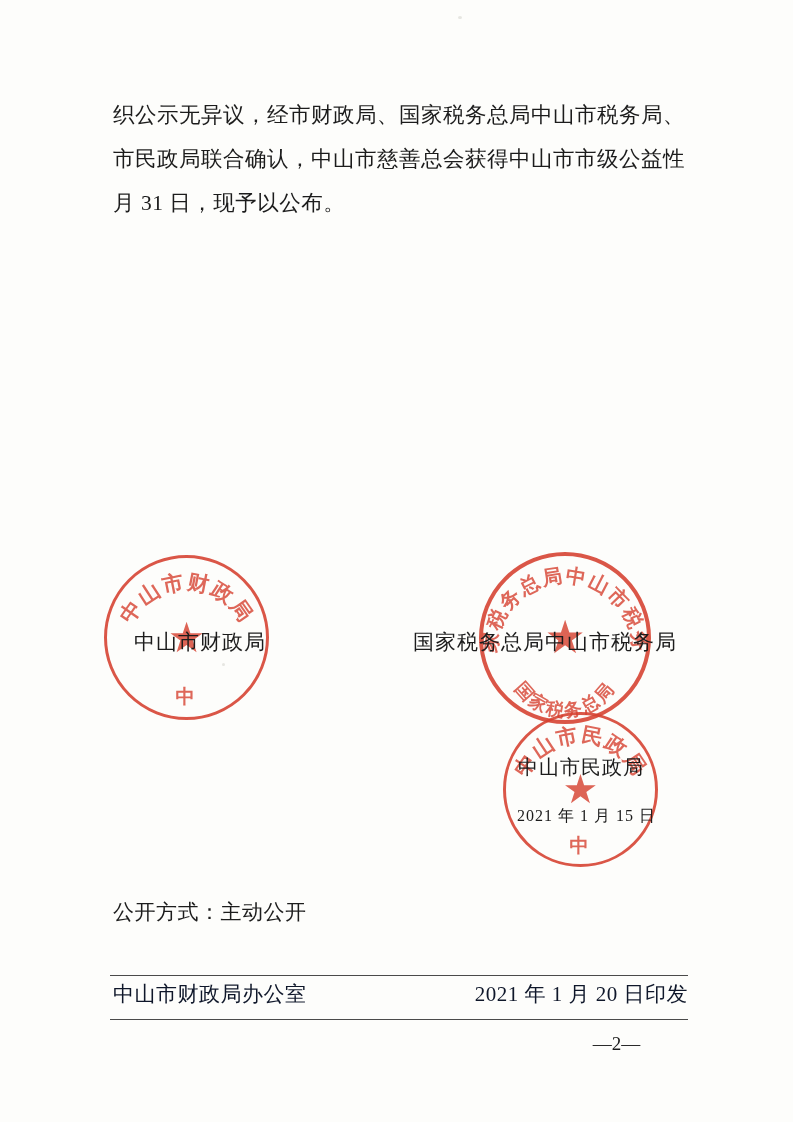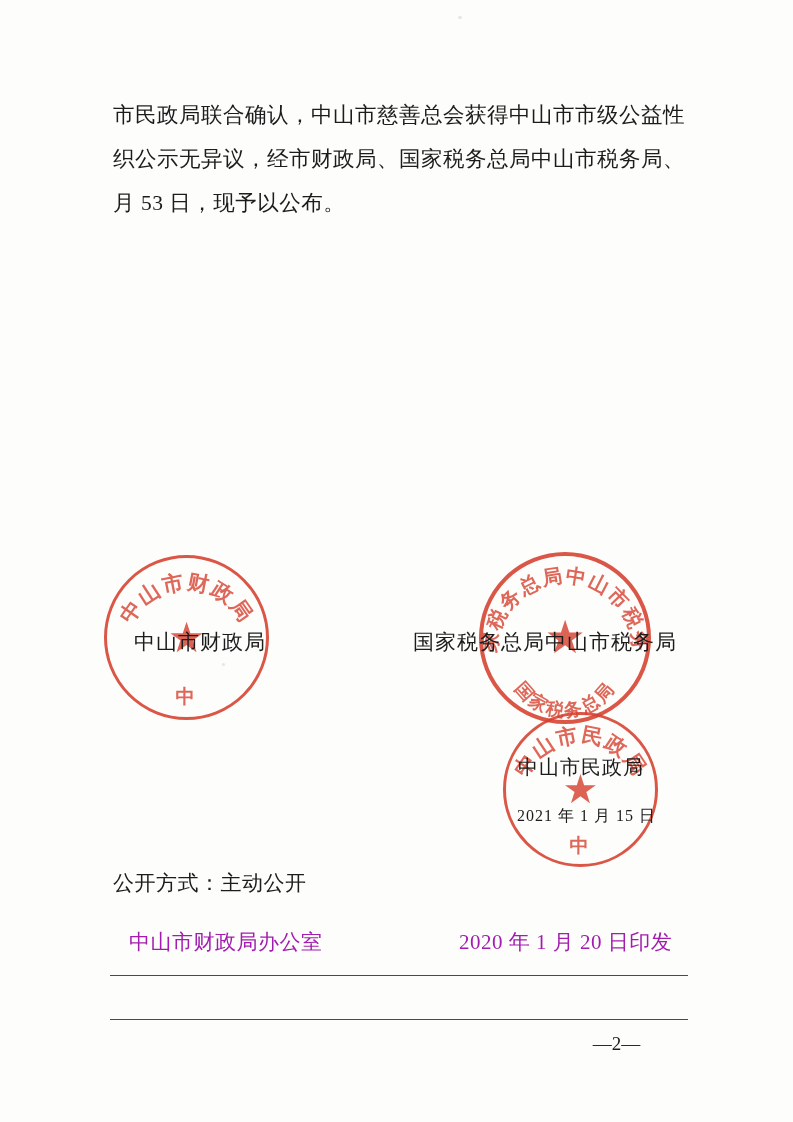--- a/index.html
+++ b/index.html
@@ -126,48 +126,48 @@
     font-family: "Liberation Serif", serif;
     font-weight: bold;
     letter-spacing: 2px;
     opacity: 0.9;
   }
 
   
   .footer {
     position: absolute;
     left: 113px;
-    top: 863px;
+    top: 892px;
     width: 570px;
   }
   .footer-line {
     font-size: 21px;
     line-height: 40px;
     letter-spacing: 0.5px;
     color: #1c1c1c;
     white-space: nowrap;
   }
   .footer-rule {
     position: absolute;
     left: 110px;
     width: 578px;
     border-top: 1px solid #4a4a4a;
   }
   .rule-top { top: 975px; }
   .rule-bottom { top: 1019px; }
   .footer-table {
     position: absolute;
     left: 113px;
-    top: 928px;
+    top: 980px;
     width: 575px;
     display: flex;
-    justify-content: center;
+    justify-content: space-between;
     font-size: 21px;
     letter-spacing: 0.5px;
-    color: #a21caf;
+    color: #0f172a;
   }
   .footer-issuer {
     width: 330px;
     white-space: nowrap;
   }
   .footer-date {
     white-space: nowrap;
   }
   .page-number {
     position: absolute;
@@ -189,23 +189,23 @@
 </style>
 </head>
 <body>
 
 <div class="page">
 
   <div class="scan-speck" style="left:458px;top:16px;width:4px;height:3px;"></div>
   <div class="scan-speck" style="left:222px;top:663px;width:3px;height:3px;"></div>
 
   <div class="body-text">
+    <span class="line">织公示无异议，经市财政局、国家税务总局中山市税务局、</span>
     <span class="line">市民政局联合确认，中山市慈善总会获得中山市市级公益性</span>
-    <span class="line">织公示无异议，经市财政局、国家税务总局中山市税务局、</span>
-    <span class="line">月 53 日，现予以公布。</span>
+    <span class="line">月 31 日，现予以公布。</span>
   </div>
 
   <div class="seal-area">
 
     <div class="seal seal-finance">
       <svg viewBox="0 0 165 165" aria-hidden="true">
         <defs>
           <path id="arcFin" d="M 20,95 A 62,62 0 1 1 145,95" fill="none"></path>
         </defs>
         <text class="seal-arc-text" font-size="22">
@@ -251,18 +251,18 @@
     <div class="org-label org-civil-date">2021 年 1 月 15 日</div>
   </div>
 
   <div class="footer">
     <div class="footer-line">公开方式：主动公开</div>
   </div>
 
   <div class="footer-rule rule-top"></div>
   <div class="footer-table">
     <div class="footer-issuer">中山市财政局办公室</div>
-    <div class="footer-date">2020 年 1 月 20 日印发</div>
+    <div class="footer-date">2021 年 1 月 20 日印发</div>
   </div>
   <div class="footer-rule rule-bottom"></div>
 
   <div class="page-number">—2—</div>
 </div>
 
 </body></html>

